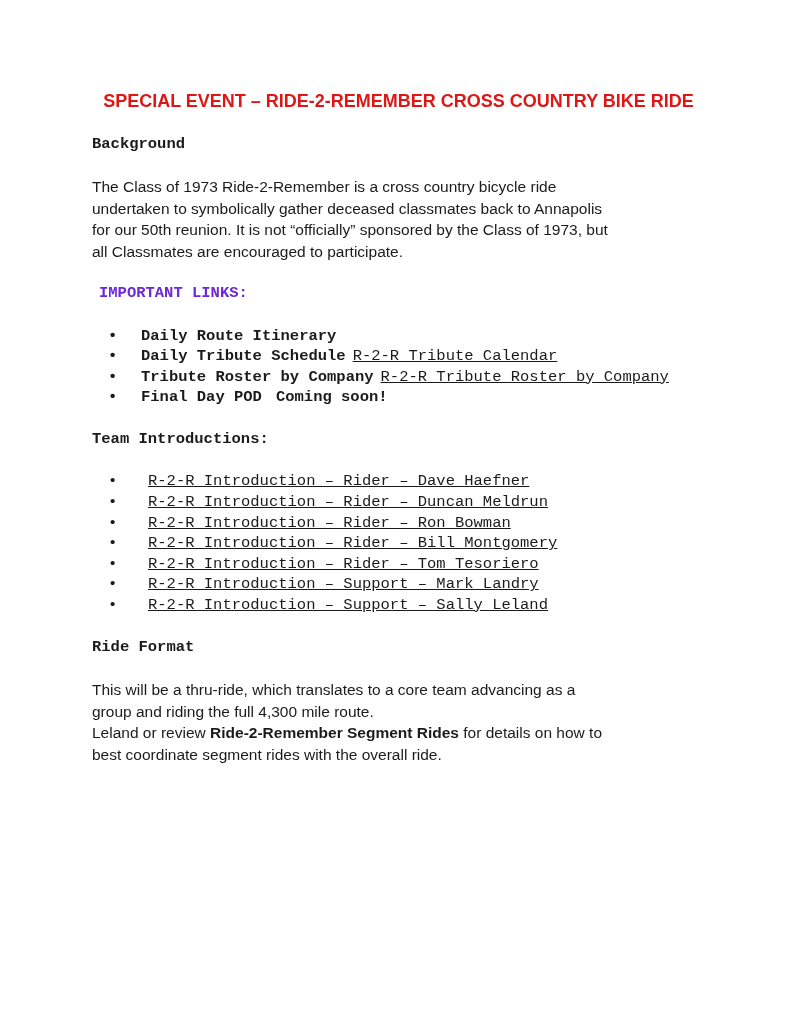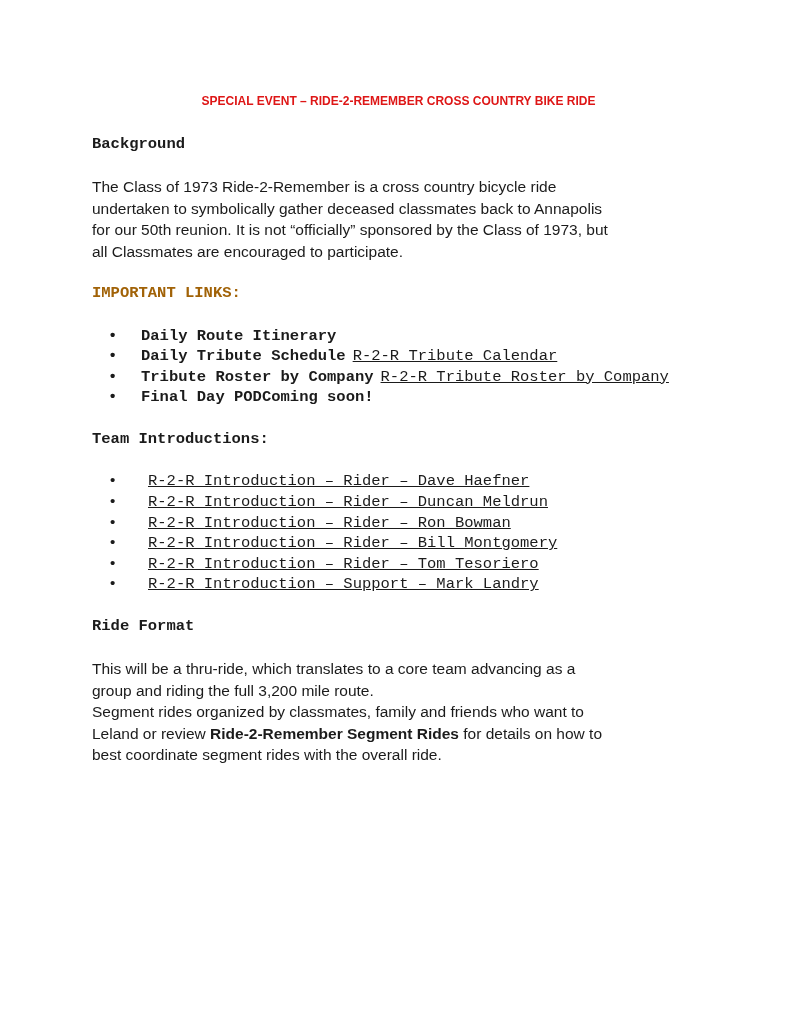--- a/index.html
+++ b/index.html
@@ -17,33 +17,34 @@
     padding: 91px 86px 0 92px;
     font-family: "Liberation Sans", "DejaVu Sans", sans-serif;
     font-size: 15.5px;
     line-height: 21.5px;
     color: #1b1b1b;
     overflow: hidden;
   }
   .doc-title {
     color: #de1616;
     font-weight: 700;
-    font-size: 12px;
+    font-size: 18px;
     text-align: center;
     white-space: nowrap;
     margin-bottom: 21px;
   }
   .heading {
     font-weight: 700;
     margin: 0 0 21px 0;
     white-space: nowrap;
     font-family: Liberation Mono, monospace;
   }
   .heading.red {
-    color: #a16207;
+    color: #6d28d9;
+    margin-left: 7px;
   }
   .para {
     margin: 0 0 21px 0;
   }
   .line {
     white-space: nowrap;
   }
   ul.doc-list {
     list-style: none;
     margin: 0 0 21px 0;
@@ -69,20 +70,21 @@
   .doc-link {
     color: inherit;
     text-decoration: underline;
     cursor: pointer;
   }
   span.doc-link:not(:empty) {
     margin-left: 7px;
   }
   .bnote:not(:empty) {
     font-weight: 700;
+    margin-left: 14px;
   }
   .inline-bold {
     font-weight: 700;
   }
 </style>
 </head>
 <body>
 
 <div class="page">
 
@@ -109,25 +111,25 @@
 
   <div class="heading">Team Introductions:</div>
 
   <ul class="doc-list">
     <li><span class="doc-link">R-2-R Introduction – Rider – Dave Haefner</span></li>
     <li><span class="doc-link">R-2-R Introduction – Rider – Duncan Meldrun</span></li>
     <li><span class="doc-link">R-2-R Introduction – Rider – Ron Bowman</span></li>
     <li><span class="doc-link">R-2-R Introduction – Rider – Bill Montgomery</span></li>
     <li><span class="doc-link">R-2-R Introduction – Rider – Tom Tesoriero</span></li>
     <li><span class="doc-link">R-2-R Introduction – Support – Mark Landry</span></li>
+    <li><span class="doc-link">R-2-R Introduction – Support – Sally Leland</span></li>
   </ul>
 
   <div class="heading">Ride Format</div>
 
   <div class="para">
     <div class="line">This will be a thru-ride, which translates to a core team advancing as a</div>
-    <div class="line">group and riding the full 3,200 mile route.</div>
-    <div class="line">Segment rides organized by classmates, family and friends who want to</div>
+    <div class="line">group and riding the full 4,300 mile route.</div>
     <div class="line"><span>Leland or review </span><span class="inline-bold">Ride-2-Remember Segment Rides</span><span> for details on how to</span></div>
     <div class="line">best coordinate segment rides with the overall ride.</div>
   </div>
 
 </div>
 
 </body></html>

